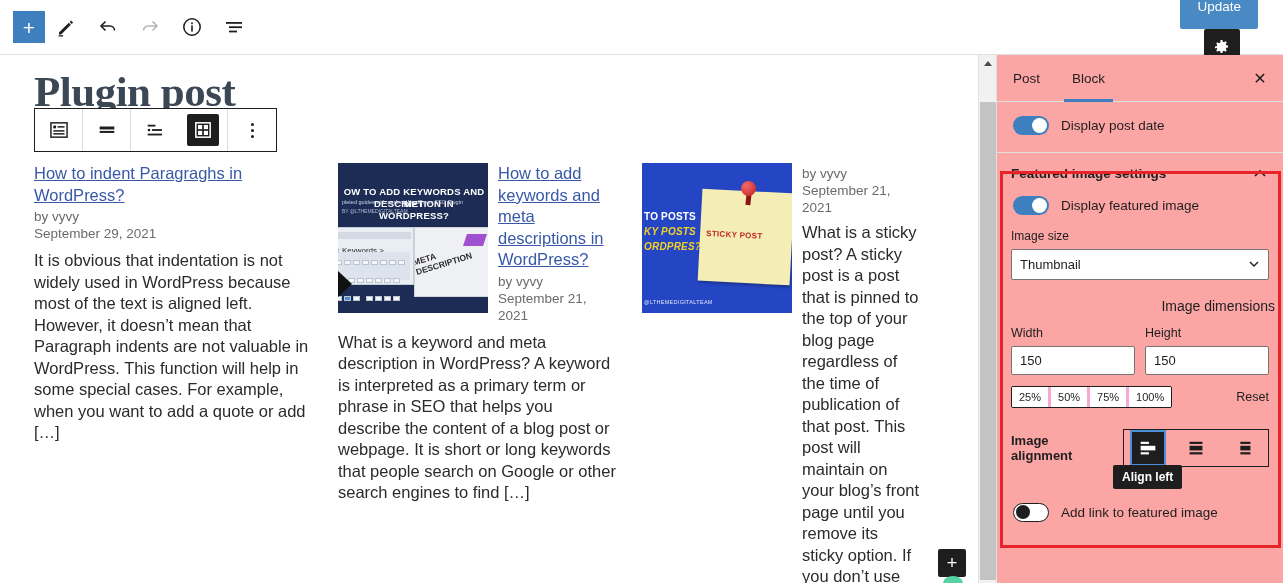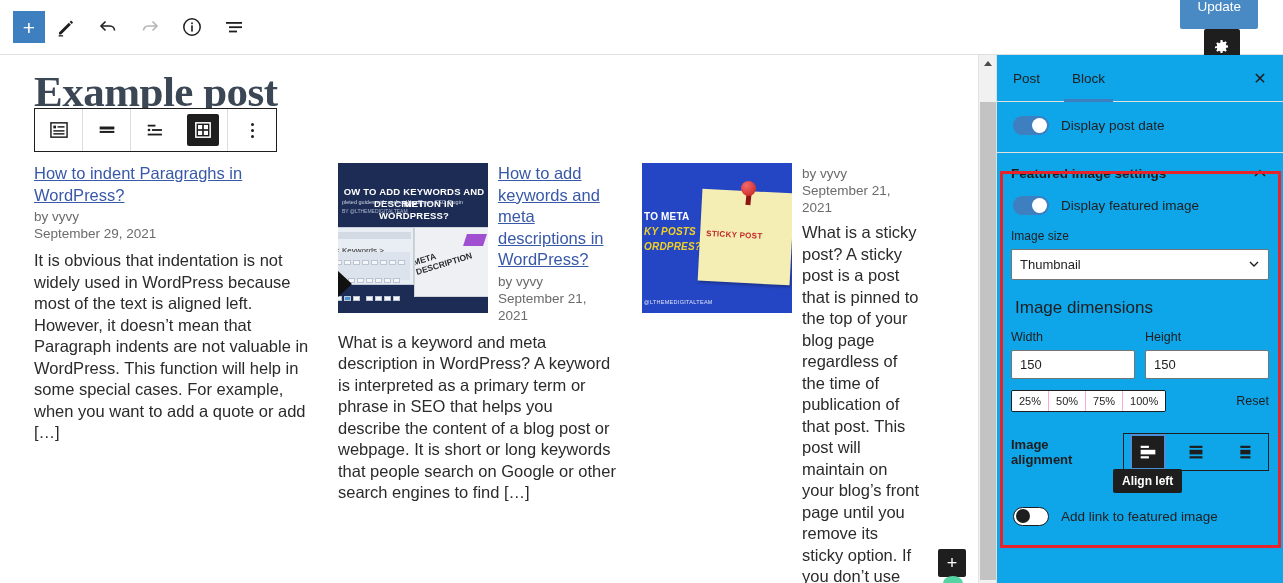--- a/index.html
+++ b/index.html
@@ -260,21 +260,21 @@
   .sb-thumb {
     position: absolute; top: 47px; left: 1px;
     width: 16px; height: 478px;
     background: #c3c3c3; cursor: pointer;
   }
 
   
   .sidebar {
     position: absolute; left: 996px; top: 55px;
     width: 287px; height: 528px;
-    background: #0ea5e9;
+    background: #fca5a5;
     border-left: 1px solid #e0e0e0;
     font-size: 13.5px; color: #1e1e1e;
   }
   .sb-tabs {
     height: 47px; display: flex; align-items: stretch;
     border-bottom: 1px solid #e0e0e0;
     position: relative;
   }
   .sb-tab {
     padding: 0 16px; display: flex; align-items: center;
@@ -332,37 +332,37 @@
     margin: 0 14px; height: 31px;
     border: 1px solid #757575; border-radius: 2px;
     display: flex; align-items: center; padding: 0 8px;
     font-size: 13px; color: #1e1e1e; background: #fff; cursor: pointer;
     position: relative;
   }
   .select-box .caret {
     position: absolute; right: 8px; top: 50%; transform: translateY(-50%);
   }
 
-  .dims-head { font-size: 17px; color: #1e1e1e; padding: 0 18px; margin-top: 18px; }
+  .dims-head { font-size: 14px; color: #1e1e1e; padding: 0 8px; margin-top: 18px; text-align: right; }
   .wh-row { display: flex; gap: 10px; padding: 0 14px; margin-top: 12px; }
   .wh-col { flex: 1; }
   .wh-col .lb { font-size: 12.5px; color: #1e1e1e; margin-bottom: 6px; }
   .wh-input {
     height: 29px; border: 1px solid #757575; border-radius: 2px;
     display: flex; align-items: center; padding: 0 8px;
     font-size: 13px; color: #1e1e1e; background: #fff; cursor: text;
   }
 
   .pct-row {
     display: flex; align-items: center; padding: 0 14px; margin-top: 11px;
   }
   .pct-group { display: flex; border: 1px solid #1e1e1e; border-radius: 2px; overflow: hidden; }
   .pct {
     padding: 3px 7px; font-size: 11px; color: #1e1e1e;
-    border-right: 1px solid #f9a8d4; cursor: pointer; background: #fff;
+    border-right: 3px solid #f9a8d4; cursor: pointer; background: #fff;
     line-height: 14px;
   }
   .pct:last-child { border-right: none; }
   .reset-link { margin-left: auto; font-size: 12.5px; color: #1e1e1e; cursor: pointer; }
 
   .align-row {
     display: flex; align-items: center; padding: 0 14px; margin-top: 21px;
     position: relative;
   }
   .align-label { font-size: 13px; color: #1e1e1e; font-weight: bold; }
@@ -444,21 +444,21 @@
           <i></i>
           <i></i>
           <i></i>
         </span>
     </div>
   </div>
 </div>
 
 <div class="canvas">
 
-  <div class="post-title">Example post</div>
+  <div class="post-title">Plugin post</div>
 
   <div class="blocktoolbar">
     <div class="bt-cell">
       <svg width="22" height="22" viewBox="0 0 24 24">
         <rect x="3.2" y="4.2" width="17.6" height="15.6" fill="none" stroke="#1e1e1e" stroke-width="1.6"></rect>
         <rect x="5.8" y="7.2" width="3" height="3" fill="#1e1e1e"></rect>
         <rect x="10.4" y="7.8" width="7.6" height="1.6" fill="#1e1e1e"></rect>
         <rect x="5.8" y="12.2" width="12.2" height="1.6" fill="#1e1e1e"></rect>
         <rect x="5.8" y="15.4" width="12.2" height="1.6" fill="#1e1e1e"></rect>
       </svg>
@@ -540,21 +540,21 @@
           <div class="pdate">September 21, 2021</div>
         </div>
       </div>
       <div class="pexcerpt">What is a keyword and meta description in WordPress? A keyword is interpreted as a primary term or phrase in SEO that helps you describe the content of a blog post or webpage. It is short or long keywords that people search on Google or other search engines to find […]</div>
     </div>
 
     <div class="post-col">
       <div class="post-head">
         <div class="thumb th3">
           <div class="t">
-            <span>TO META</span><br>
+            <span>TO POSTS</span><br>
             <span class="y">KY POSTS</span><br>
             <span class="y">ORDPRES?</span>
           </div>
           <div class="pinstem"></div>
           <div class="note">
             <div class="lbl">STICKY POST</div>
           </div>
           <div class="pin"></div>
           <div class="credit">@LTHEMEDIGITALTEAM</div>
         </div>

